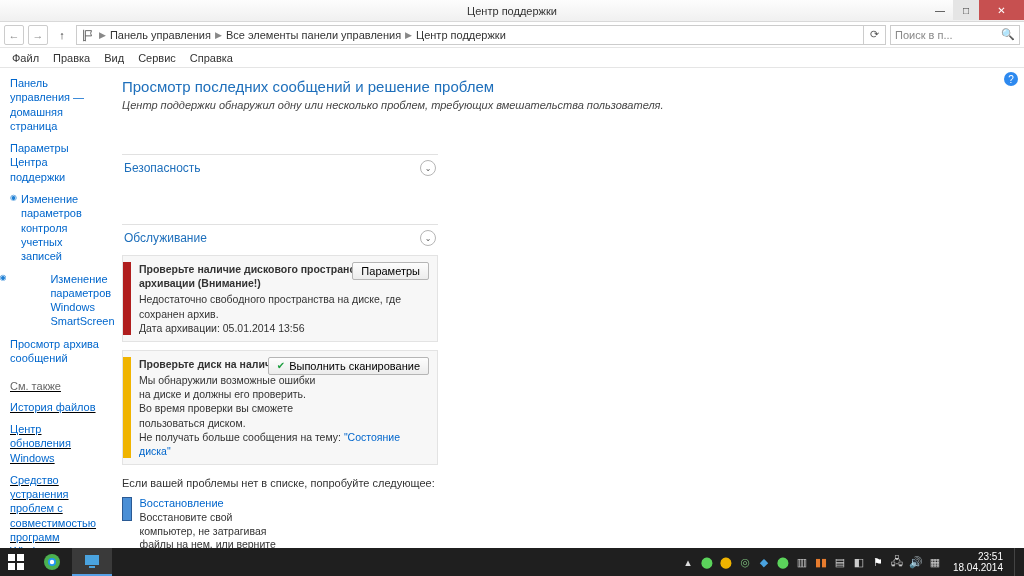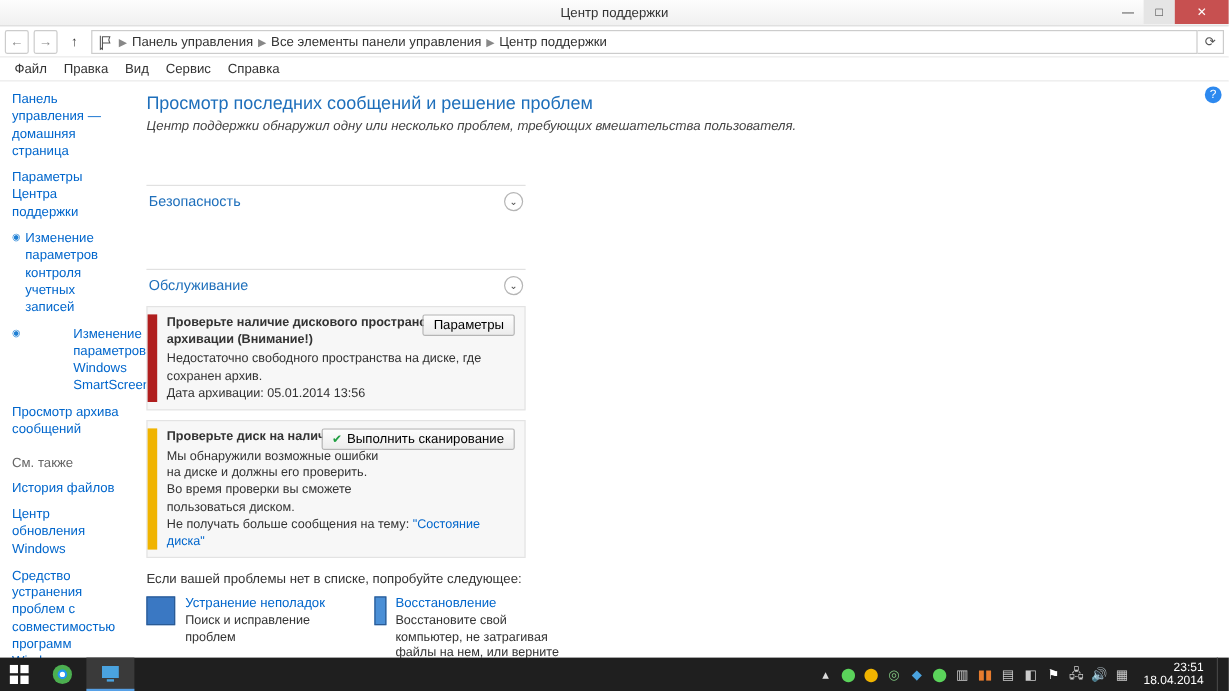--- a/index.html
+++ b/index.html
@@ -25,23 +25,23 @@
 .flag-icon { width: 14px; height: 14px; display: inline-block; }
 
 
 .menubar { height: 20px; display: flex; align-items: center; gap: 2px; padding: 0 6px; font-size: 11px; color: #333; border-bottom: 1px solid #e5e5e5; background: #fff; text-align: center; }
 .menubar span { padding: 2px 6px; }
 
 
 .workarea { display: flex; height: calc(576px - 22px - 26px - 20px - 28px); background: #fff; position: relative; }
 .sidebar { width: 110px; padding: 8px 6px 8px 10px; font-size: 11px; line-height: 1.3; display:flex; flex-direction:column; }
 .sidebar a, .sidebar .lnk { color: #0066cc; text-decoration: none; display: block; margin-bottom: 8px; cursor: pointer; }
-.sidebar .bullet { display:flex; gap:4px; margin-bottom:8px; }
+.sidebar .bullet { display:flex; gap:4px; margin-bottom:8px;justify-content:center; }
 .sidebar .bullet::before { content:"◉"; color:#1e7fd4; font-size:8px; line-height:1.4; }
-.seealso { margin-top: auto; padding-top: 6px; }
+.seealso { margin-top: auto; padding-top: 6px; text-decoration: underline; }
 .seealso .hdr { color:#666; margin-bottom:6px; }
 
 .content { flex: 1; padding: 10px 14px 0 12px; position: relative; }
 .help-icon { position:absolute; right:6px; top:-14px; width:14px; height:14px; border-radius:50%; background:#2d89ef; color:#fff; font-size:10px; display:flex; align-items:center; justify-content:center; }
 
 .page-title { color: #1e6fbb; font-size: 15px; font-weight: 400; margin-bottom: 4px; }
 .page-sub { color: #444; font-size: 11px; margin-bottom: 10px; font-style: italic; }
 
 .section-hd { display:flex; align-items:center; justify-content:space-between; border-top:1px solid #e1e1e1; padding:5px 2px; width:316px;margin-top:43px; }
 .section-hd .lbl { color:#1e6fbb; font-size:12px; }
@@ -101,20 +101,24 @@
       </span>
       <span class="sep">▶</span>
       <span class="crumb">Панель управления</span>
       <span class="sep">▶</span>
       <span class="crumb">Все элементы панели управления</span>
       <span class="sep">▶</span>
       <span class="crumb">Центр поддержки</span>
     </div>
     <div class="addr-refresh">⟳</div>
   </div>
+  <div class="searchbox">
+    <span>Поиск в п...</span>
+    <span style="margin-left:auto;">🔍</span>
+  </div>
 </div>
 
 <div class="menubar">
   <span>Файл</span>
   <span>Правка</span>
   <span>Вид</span>
   <span>Сервис</span>
   <span>Справка</span>
 </div>
 
@@ -177,27 +181,20 @@
       </div>
       <div class="btn">
           <span class="ic">✔</span>
           <span>Выполнить сканирование</span>
         </div>
     </div>
 
     <div class="tryrow">Если вашей проблемы нет в списке, попробуйте следующее:</div>
 
     <div class="tools">
-      <div class="tool">
-        <div class="ticon"></div>
-        <div>
-          <span class="ttitle">Устранение неполадок</span>
-          <div class="tdesc">Поиск и исправление проблем</div>
-        </div>
-      </div>
       <div class="tool">
         <div class="ticon rec"></div>
         <div>
           <span class="ttitle">Восстановление</span>
           <div class="tdesc">Восстановите свой компьютер, не затрагивая файлы на нем, или верните его в исходное состояние.</div>
         </div>
       </div>
     </div>
   </div>
 </div>

